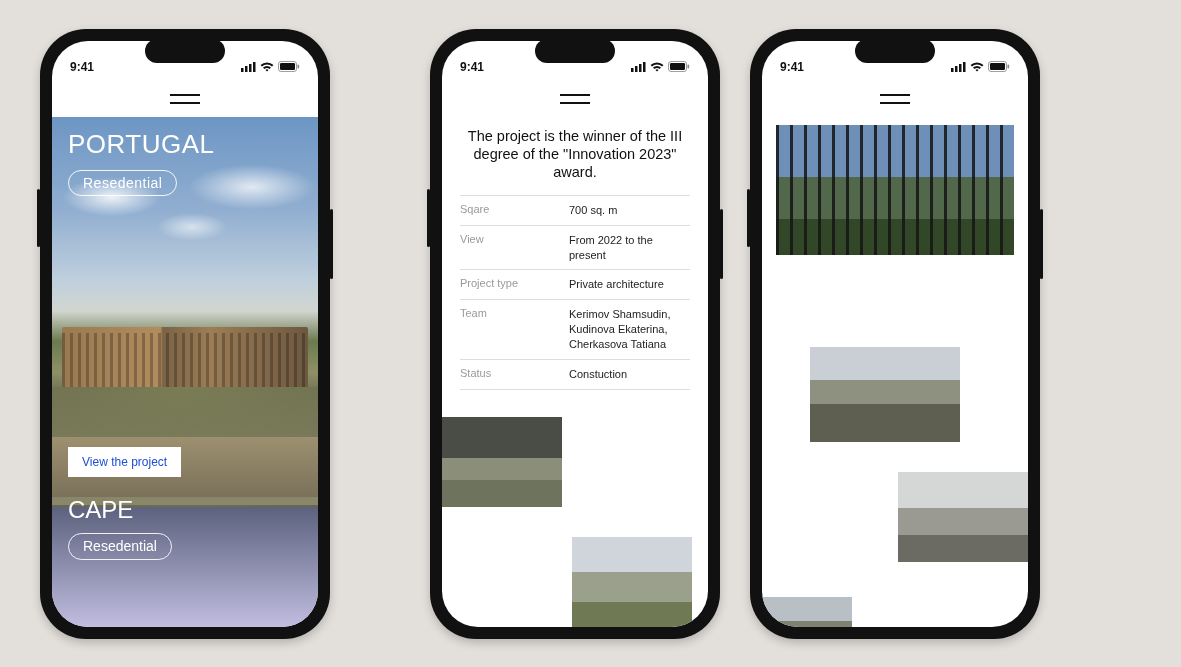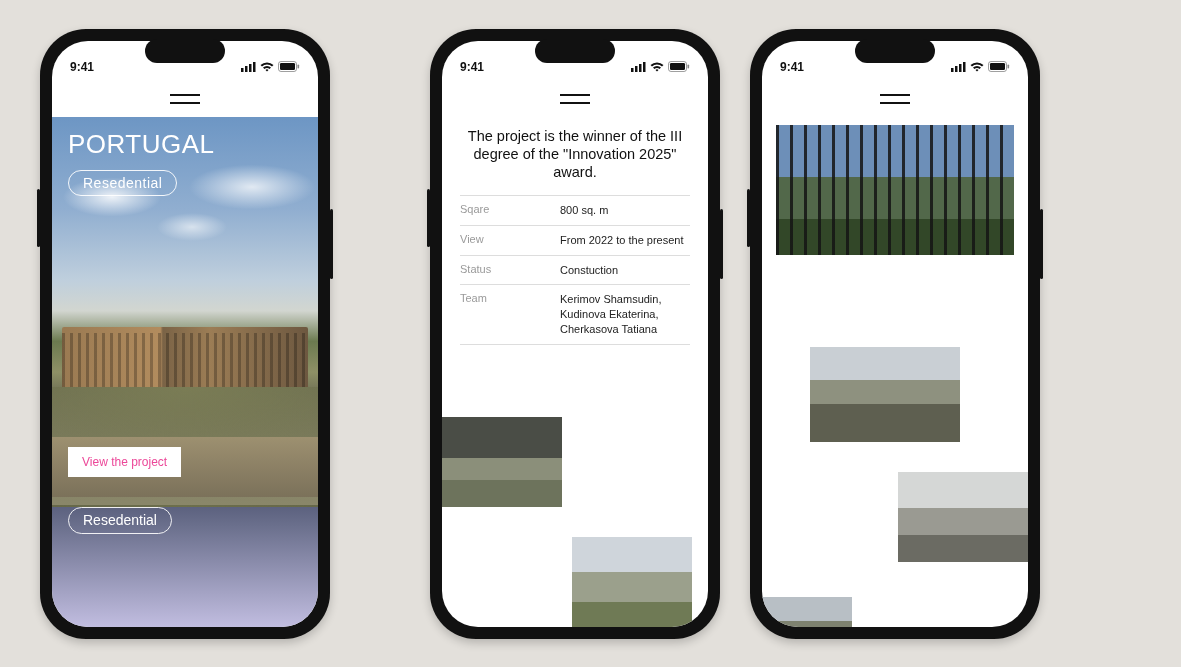--- a/index.html
+++ b/index.html
@@ -113,31 +113,31 @@
 
   .overlay-text { position:absolute; left:16px; right:16px; color:#fff; }
   .title1 { top:14px; font-size:26px; font-weight:500; line-height:1.05; letter-spacing:.5px;}
   .chip {
     display:inline-block; margin-top:12px; padding:5px 14px;
     border:1px solid rgba(255,255,255,.9); border-radius:999px;
     font-size:14px; color:#fff;
   }
   .view-btn {
     position:absolute; left:16px; top:330px;
-    background:#fff; color:#ec4899; font-size:12px;
+    background:#fff; color:#1d4ed8; font-size:12px;
     padding:8px 14px; border:none; cursor:pointer;
   }
   .title2 { top:380px; font-size:24px; font-weight:500; line-height:1.1;}
   .title2 .chip { margin-top:10px; }
 
   
   .p2 { padding:0 18px; font-size:11px; color:#111; }
   .p2-title { text-align:center; font-size:14.5px; font-weight:500; line-height:1.25; padding:10px 6px 14px;}
   .spec-row {
-    display:flex; justify-content:space-between; gap:22px;
+    display:flex; justify-content:space-between; gap:31px;
     border-top:1px solid #ddd; padding:7px 0;
   }
   .spec-row:last-of-type { border-bottom:1px solid #ddd; }
   .spec-label { color:#9a9a9a; flex:0 0 78px;}
   .spec-val   { color:#222; flex:1; line-height:1.35;}
 
   .thumb { position:absolute; background:#999; }
   .thumb.a { left:0;   top:300px; width:120px; height:90px;
              background:linear-gradient(#4a4d46 0 45%, #8b8f7a 45% 70%, #6d735c 70% 100%); }
   .thumb.b { left:130px; top:420px; width:120px; height:100px;
@@ -210,20 +210,21 @@
       </div>
 
       <div class="overlay-text title1">
         <div>PORTUGAL</div>
         <span class="chip">Resedential</span>
       </div>
 
       <button class="view-btn">View the project</button>
 
       <div class="overlay-text title2">
+        <div>CAPE</div>
         <span class="chip">Resedential</span>
       </div>
     </div>
   </div>
 </div>
 
 <div class="pair">
 
 <div class="phone">
   <div class="notch"></div>
@@ -256,38 +257,42 @@
     </div>
 
     <div class="topbar">
       <div class="hamburger">
             <span></span>
             <span></span>
           </div>
     </div>
 
     <div class="content p2">
-      <div class="p2-title">The project is the winner of the III degree of the "Innovation 2025" award.</div>
+      <div class="p2-title">The project is the winner of the III degree of the "Innovation 2023" award.</div>
 
       <div>
         <div class="spec-row">
           <span class="spec-label">Sqare</span>
-          <span class="spec-val">800 sq. m</span>
+          <span class="spec-val">700 sq. m</span>
         </div>
         <div class="spec-row">
           <span class="spec-label">View</span>
           <span class="spec-val">From 2022 to the present</span>
         </div>
         <div class="spec-row">
+          <span class="spec-label">Project type</span>
+          <span class="spec-val">Private architecture</span>
+        </div>
+        <div class="spec-row">
+          <span class="spec-label">Team</span>
+          <span class="spec-val">Kerimov Shamsudin, Kudinova Ekaterina, Cherkasova Tatiana</span>
+        </div>
+        <div class="spec-row">
           <span class="spec-label">Status</span>
           <span class="spec-val">Constuction</span>
-        </div>
-        <div class="spec-row">
-          <span class="spec-label">Team</span>
-          <span class="spec-val">Kerimov Shamsudin, Kudinova Ekaterina, Cherkasova Tatiana</span>
         </div>
       </div>
 
       <div class="thumb a"></div>
       <div class="thumb b"></div>
     </div>
   </div>
 </div>
 
 <div class="phone">

